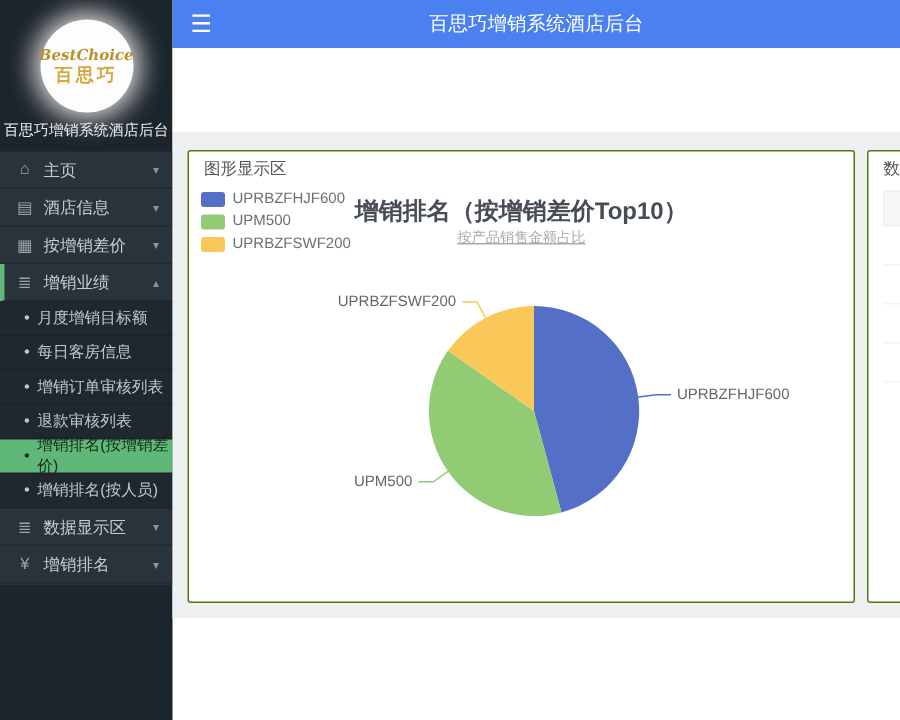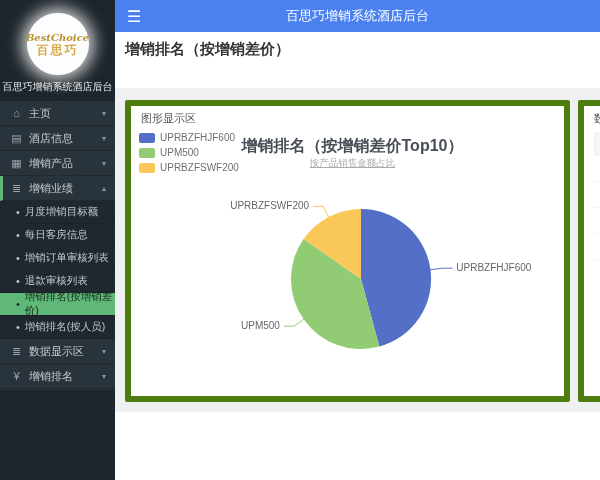--- a/index.html
+++ b/index.html
@@ -46,21 +46,21 @@
   .select-box { width:102px; height:21px; border:1px solid #e3e5e8; border-radius:2px;
     margin-left:8px; display:flex; align-items:center; font-size:11px; color:#555;
     padding:0 8px; position:relative; cursor:pointer; }
   .select-chevron { position:absolute; right:7px; font-size:8px; color:#b0b4b8; }
   .search-btn { margin-left:10px; width:42px; height:22px; background:#0f9d8a; color:#fff;
     font-size:11px; border:none; border-radius:2px; cursor:pointer;
     font-family:"Liberation Sans",sans-serif; }
 
   
   .content { position:absolute; left:115px; top:88px; width:485px; height:324px; background:#eef0f2; }
-  .card { position:absolute; background:#fff; border:6px solid #4d7c0f; border-radius:2px; }
+  .card { position:absolute; background:#fff; border:1px solid #4d7c0f; border-radius:2px; }
   .chart-card { left:10px; top:12px; width:445px; height:302px; }
   .data-card { left:463px; top:12px; width:220px; height:302px; }
   .card-header { height:22px; line-height:24px; padding:0 10px; font-size:11px; color:#555; }
   .chart-body { position:relative; width:443px; height:276px; }
   .legend { position:absolute; left:8px; top:2px; z-index:2; }
   .legend-item { display:flex; align-items:center; height:15px; cursor:pointer; }
   .legend-swatch { width:16px; height:10px; border-radius:2px; margin-right:5px; }
   .legend-label { font-size:10px; color:#6b7075; }
   .chart-title { position:absolute; left:0; right:0; top:8px; text-align:center;
     font-size:16px; font-weight:bold; color:#474d55; z-index:1; }
@@ -89,21 +89,21 @@
       <span>主页</span>
       <span class="mi-chevron">▾</span>
     </div>
     <div class="menu-item">
       <span class="mi-icon">▤</span>
       <span>酒店信息</span>
       <span class="mi-chevron">▾</span>
     </div>
     <div class="menu-item">
       <span class="mi-icon">▦</span>
-      <span>增销产品</span>
+      <span>按增销差价</span>
       <span class="mi-chevron">▾</span>
     </div>
     <div class="menu-item expanded">
       <span class="mi-icon">≣</span>
       <span>增销业绩</span>
       <span class="mi-chevron">▴</span>
     </div>
 
     <div class="submenu">
       <div class="submenu-item">
@@ -145,21 +145,20 @@
     <div class="sidebar-divider"></div>
   </nav>
 </aside>
 
 <header class="topbar">
   <span class="hamburger">☰</span>
   <span class="topbar-title">百思巧增销系统酒店后台</span>
 </header>
 
 <section class="page-head">
-  <div class="page-title">增销排名（按增销差价）</div>
   <div class="search-row">
     <span class="search-label">综合检索：</span>
     <input class="date-input" type="text" value="2021-02-01 - 2021-03-31" style="">
     <div class="select-box">
       <span>饼状图</span>
       <span class="select-chevron">▾</span>
     </div>
     <button class="search-btn">搜索</button>
   </div>
 </section>

